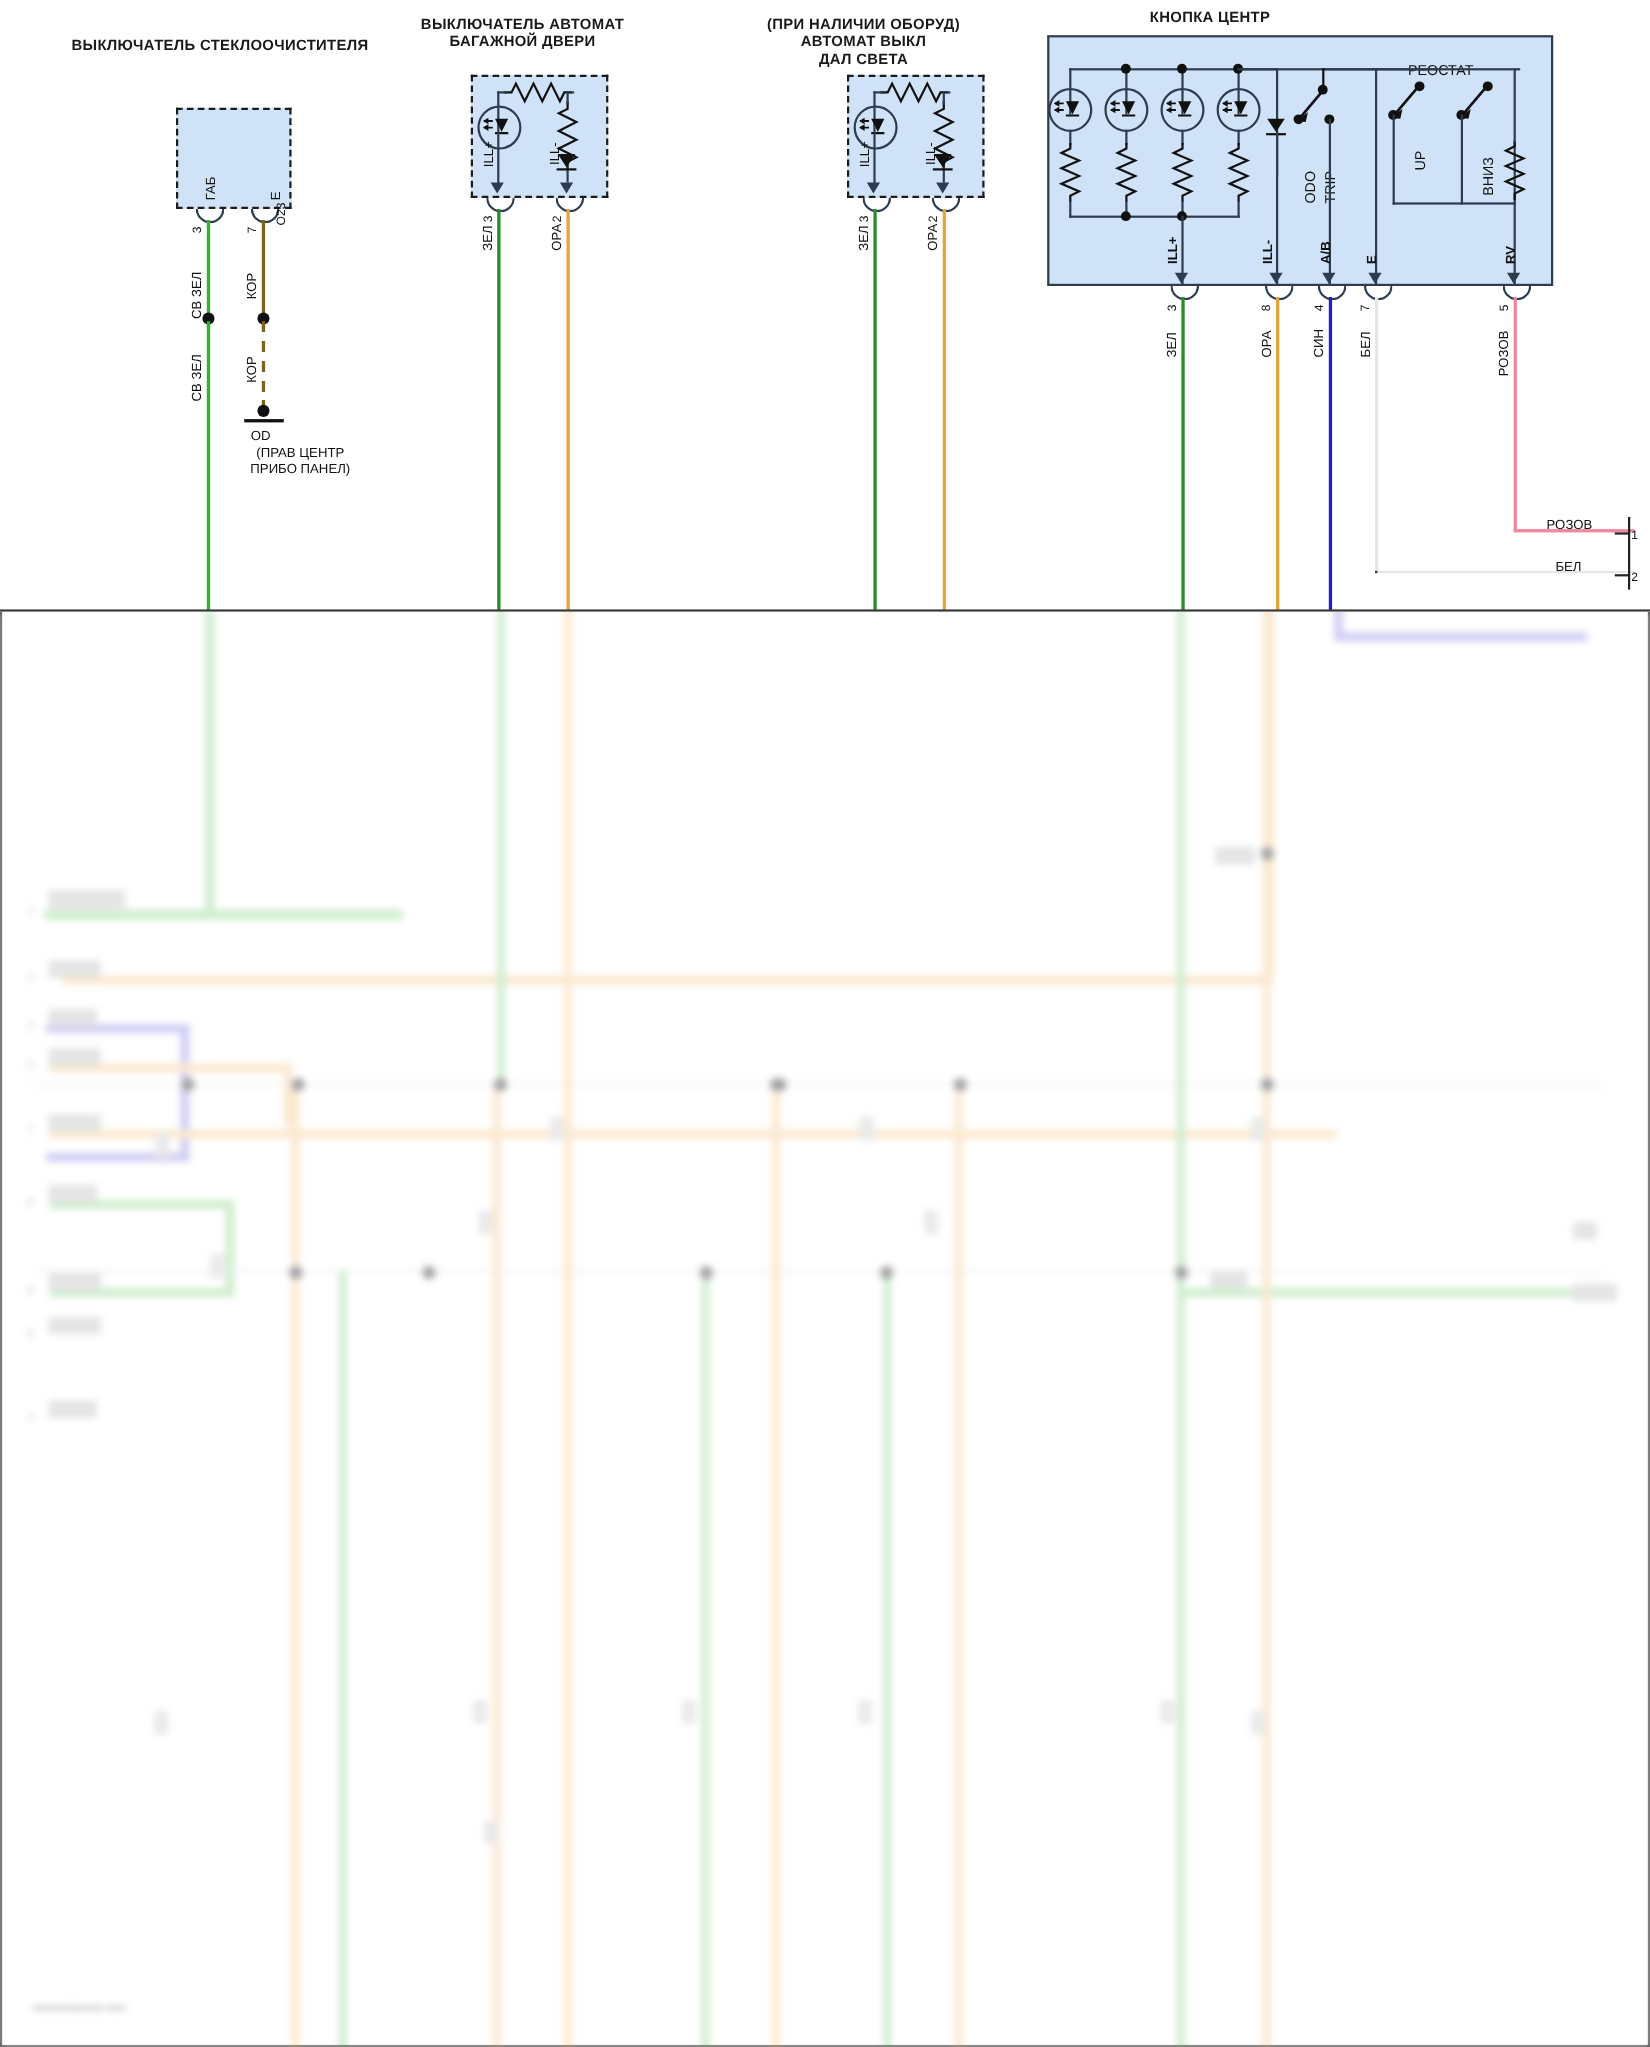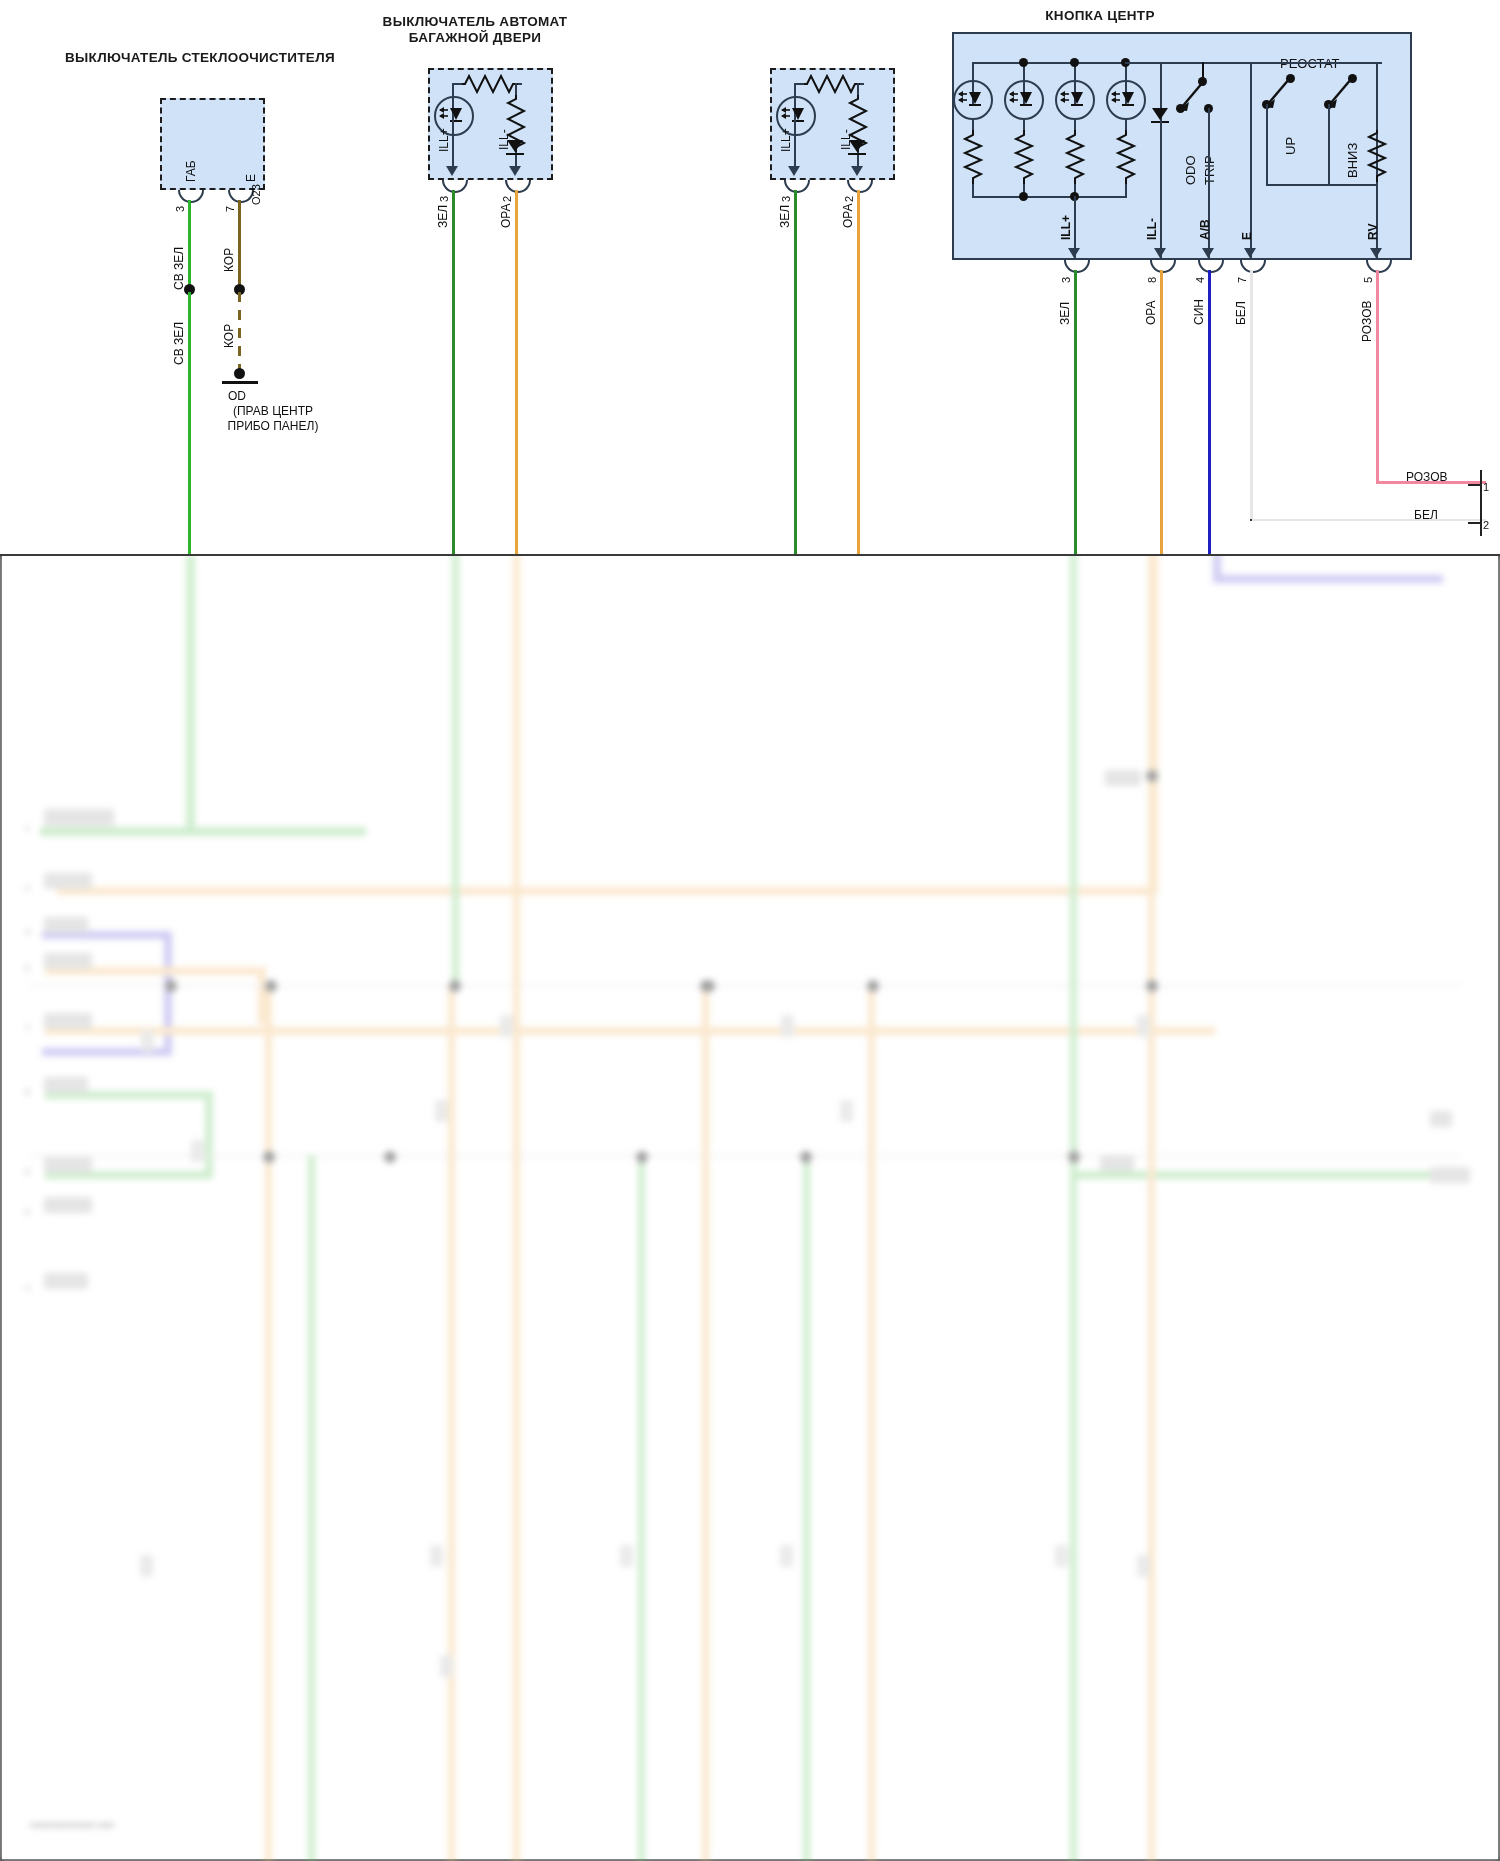--- a/index.html
+++ b/index.html
@@ -133,21 +133,21 @@
     <div class="gwire" style="left:1105px;top:215px;width:36px;height:16px;background:#cfcfcf;border-radius:2px;"></div>
     <div class="gwire" style="left:1100px;top:600px;width:34px;height:16px;background:#cfcfcf;border-radius:2px;"></div>
     <div class="gwire" style="left:1425px;top:-85px;width:34px;height:16px;background:#cfcfcf;border-radius:2px;"></div>
     <div class="gwire" style="left:1425px;top:-45px;width:34px;height:16px;background:#cfcfcf;border-radius:2px;"></div>
 
     <div class="corner" style="left:30px;top:1265px;">■■■■■■■■■■■■ ■■■</div>
   </div>
 
   <div class="top-region">
 
-    <div class="ttl" style="left:50px;top:50px;width:300px;">ВЫКЛЮЧАТЕЛЬ СТЕКЛООЧИСТИТЕЛЯ</div>
+    <div class="ttl" style="left:50px;top:33px;width:300px;">ВЫКЛЮЧАТЕЛЬ СТЕКЛООЧИСТИТЕЛЯ</div>
     <div class="box dash" style="left:160px;top:98px;width:105px;height:92px;"></div>
     <div class="vlabel" style="left:184px;top:182px;">ГАБ</div>
     <div class="vlabel" style="left:244px;top:182px;">Е</div>
 
     <div class="cup" style="left:178px;top:190px;"></div>
     <div class="cup" style="left:228px;top:190px;"></div>
 
     <div class="vlabel sm" style="left:174px;top:212px;">3</div>
     <div class="vlabel sm" style="left:224px;top:212px;">7</div>
     <div class="vlabel sm" style="left:250px;top:205px;">O23</div>
@@ -209,20 +209,25 @@
     <div class="cup" style="left:442px;top:180px;"></div>
     <div class="cup" style="left:505px;top:180px;"></div>
     <div class="vlabel sm" style="left:438px;top:202px;">3</div>
     <div class="vlabel sm" style="left:501px;top:202px;">2</div>
 
     <div class="wire" style="left:452px;top:190px;height:365px;background:#2a8b2a;"></div>
     <div class="vlabel" style="left:436px;top:228px;">ЗЕЛ</div>
     <div class="wire" style="left:515px;top:190px;height:365px;background:#e8a33d;"></div>
     <div class="vlabel" style="left:499px;top:228px;">ОРА</div>
 
+    <div class="ttl" style="left:660px;top:14px;width:250px;">
+      <div>(ПРИ НАЛИЧИИ ОБОРУД)</div>
+      <div>АВТОМАТ ВЫКЛ</div>
+      <div>ДАЛ СВЕТА</div>
+    </div>
     <div class="box dash" style="left:770px;top:68px;width:125px;height:112px;"></div>
 
     <svg class="res" style="left:800px;top:74px;" width="80" height="20">
       <polyline points="0,10 7,10 11,2 19,18 27,2 35,18 43,2 51,18 55,10 62,10" fill="none" stroke="#111" stroke-width="2"></polyline>
     </svg>
     <svg class="res" style="left:848px;top:92px;" width="20" height="70">
       <polyline points="10,0 10,7 2,11 18,19 2,27 18,35 2,43 18,51 10,55 10,62" fill="none" stroke="#111" stroke-width="2"></polyline>
     </svg>
 
     <div class="leadh" style="left:794px;top:83px;width:10px;"></div>

